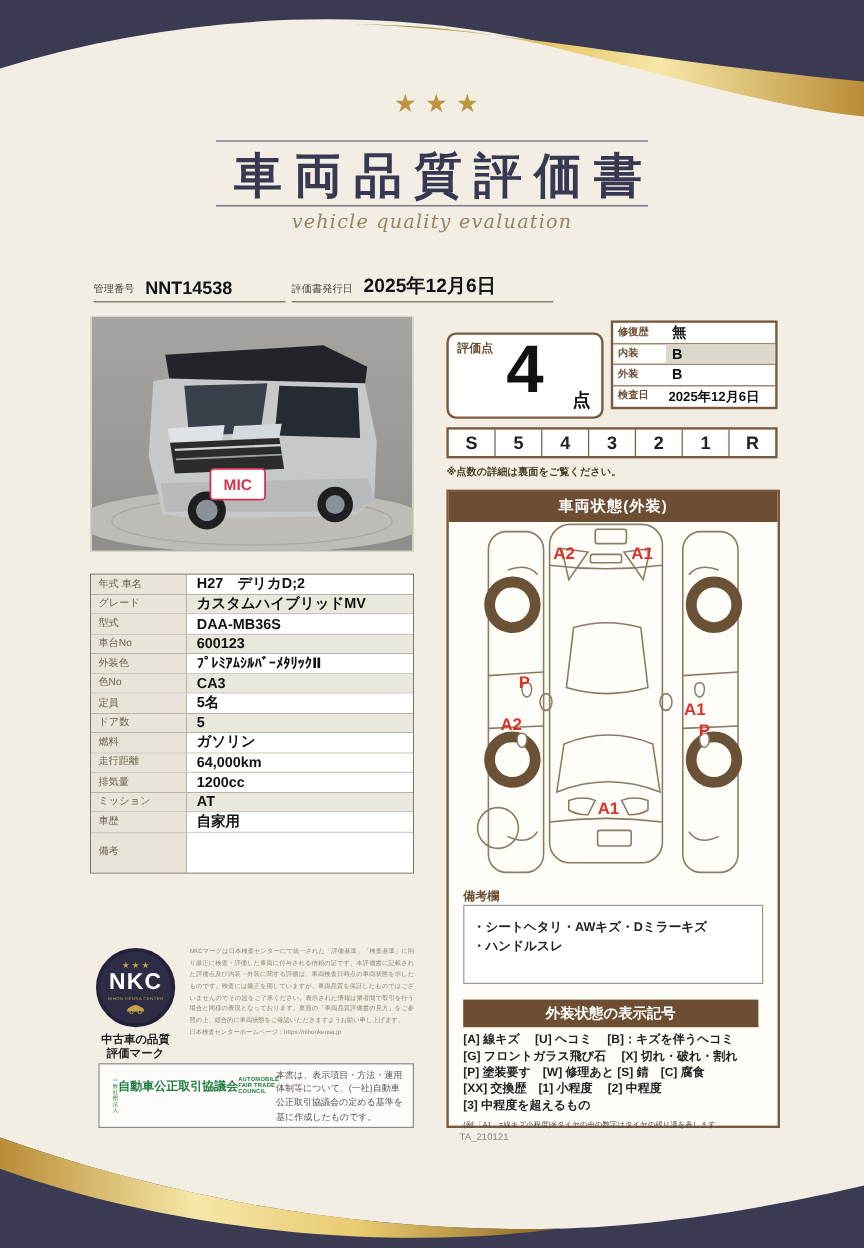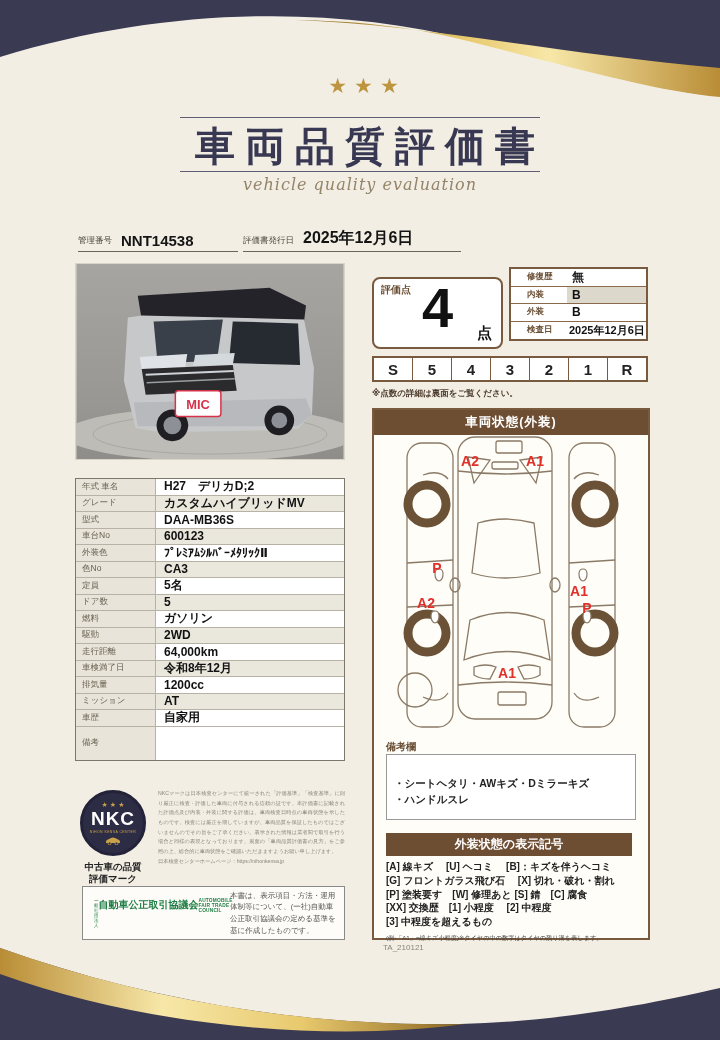--- a/index.html
+++ b/index.html
@@ -56,40 +56,40 @@
 
   
   .score-box{left:372px;top:277px;width:131px;height:72px;background:#fff;border:2.5px solid #7a5a3e;border-radius:8px;box-sizing:border-box;}
   .score-label{position:absolute;top:4px;left:7px;font-size:10px;font-weight:bold;color:#6b4f35;}
   .score-value{position:absolute;top:-4px;left:0;width:100%;text-align:center;font-size:56px;font-weight:bold;color:#111;}
   .score-unit{position:absolute;bottom:4px;right:9px;font-size:15px;font-weight:bold;color:#111;}
 
   .score-details{left:509px;top:267px;width:139px;background:#fff;border:2px solid #7a5a3e;box-sizing:border-box;}
   .det-row{display:flex;height:17.5px;border-bottom:1px solid #8a6a4a;box-sizing:border-box;}
   .det-row:last-child{border-bottom:none;}
-  .det-label{width:40px;flex:none;font-size:8.5px;font-weight:bold;color:#6b4f35;display:flex;align-items:center;padding-left:16px;}
+  .det-label{width:40px;flex:none;font-size:8.5px;font-weight:bold;color:#6b4f35;display:flex;align-items:center;padding-left:4px;}
   .det-value{flex:1;font-size:12px;font-weight:bold;color:#111;display:flex;align-items:center;padding-left:5px;white-space:nowrap;}
   .det-row.shaded .det-value{background:#dcd8cc;}
   .det-row:last-child .det-value{font-size:11px;padding-left:2px;}
 
   .score-scale{left:372px;top:356px;width:276px;height:26px;display:flex;background:#fff;border:2px solid #7a5a3e;box-sizing:border-box;}
   .scale-cell{flex:1;display:flex;align-items:center;justify-content:center;font-size:15px;font-weight:bold;color:#222;
               border-right:1px solid #7a5a3e;}
   .scale-cell:last-child{border-right:none;}
   .score-note{left:372px;top:388px;font-size:8.5px;font-weight:bold;color:#4a3a2a;}
 
   
   .panel{left:372px;top:408px;width:278px;height:532px;border:2px solid #7a5a3e;background:#fefdf8;box-sizing:border-box;}
   .panel-header{height:25px;background:#6e4e33;color:#fff;font-size:12.5px;font-weight:bold;text-align:center;
                 line-height:25px;letter-spacing:1px;}
   .diagram{position:absolute;left:0;top:25px;}
   .dmark{font:bold 14px "Liberation Sans","DejaVu Sans",sans-serif;fill:#e0302a;text-anchor:middle;}
   .remarks-label{position:absolute;left:12px;top:330px;font-size:10px;font-weight:bold;color:#6b4f35;}
   .remarks-box{position:absolute;left:12px;top:344px;width:250px;height:66px;border:1px solid #999;background:#fff;
-               box-sizing:border-box;padding:20px 7px;font-size:10.5px;font-weight:bold;color:#222;line-height:1.55;}
+               box-sizing:border-box;padding:10px 7px;font-size:10.5px;font-weight:bold;color:#222;line-height:1.55;}
   .legend-header{position:absolute;left:12px;top:423px;width:246px;height:23px;background:#6e4e33;color:#fff;
                  font-size:12px;font-weight:bold;text-align:center;line-height:23px;}
   .legend{position:absolute;left:12px;top:450px;width:256px;font-size:10px;font-weight:bold;color:#222;line-height:13.8px;white-space:nowrap;}
   .legend-note{font-size:6.2px;font-weight:normal;color:#444;margin-top:2px;}
   .doc-code{left:383px;top:943px;width:276px;text-align:left;font-size:8px;color:#8a857a;}
 </style>
 </head>
 <body>
 
 <div class="canvas">
@@ -191,31 +191,23 @@
         <div class="spec-value">5名</div>
       </div>
       <div class="spec-row alt">
         <div class="spec-label">ドア数</div>
         <div class="spec-value">5</div>
       </div>
       <div class="spec-row">
         <div class="spec-label">燃料</div>
         <div class="spec-value">ガソリン</div>
       </div>
-      <div class="spec-row alt">
-        <div class="spec-label">駆動</div>
-        <div class="spec-value">2WD</div>
-      </div>
       <div class="spec-row">
         <div class="spec-label">走行距離</div>
         <div class="spec-value">64,000km</div>
-      </div>
-      <div class="spec-row alt">
-        <div class="spec-label">車検満了日</div>
-        <div class="spec-value">令和8年12月</div>
       </div>
       <div class="spec-row">
         <div class="spec-label">排気量</div>
         <div class="spec-value">1200cc</div>
       </div>
       <div class="spec-row alt">
         <div class="spec-label">ミッション</div>
         <div class="spec-value">AT</div>
       </div>
       <div class="spec-row">

